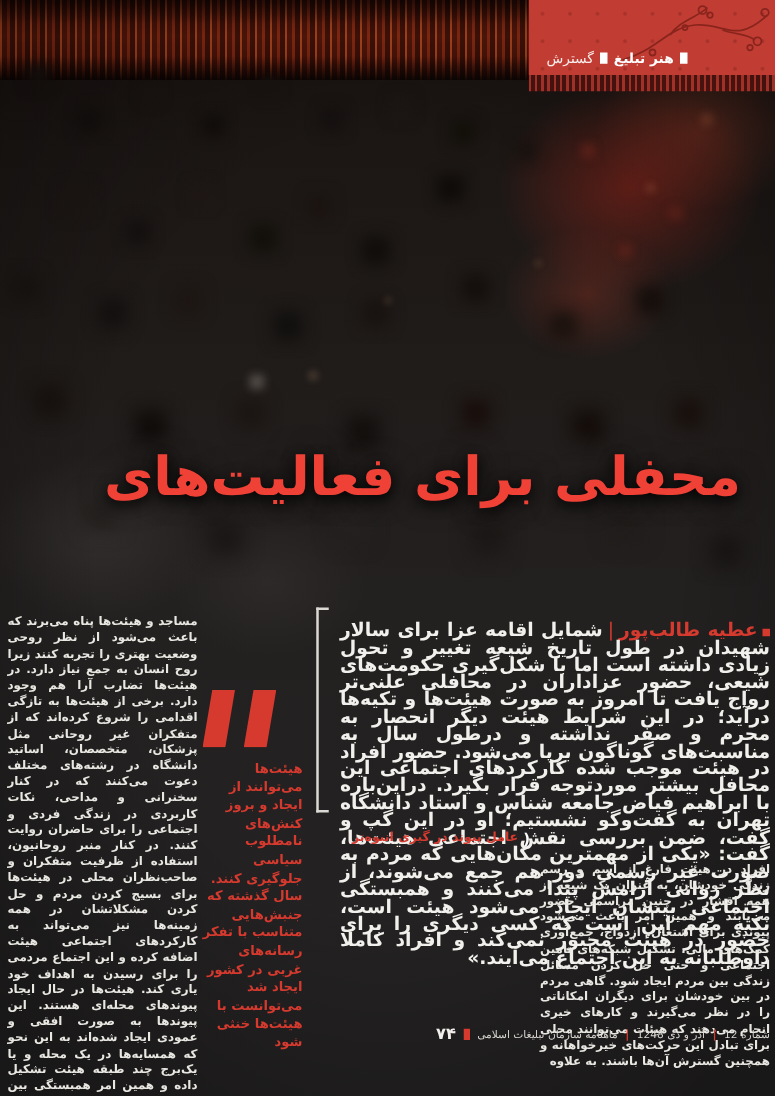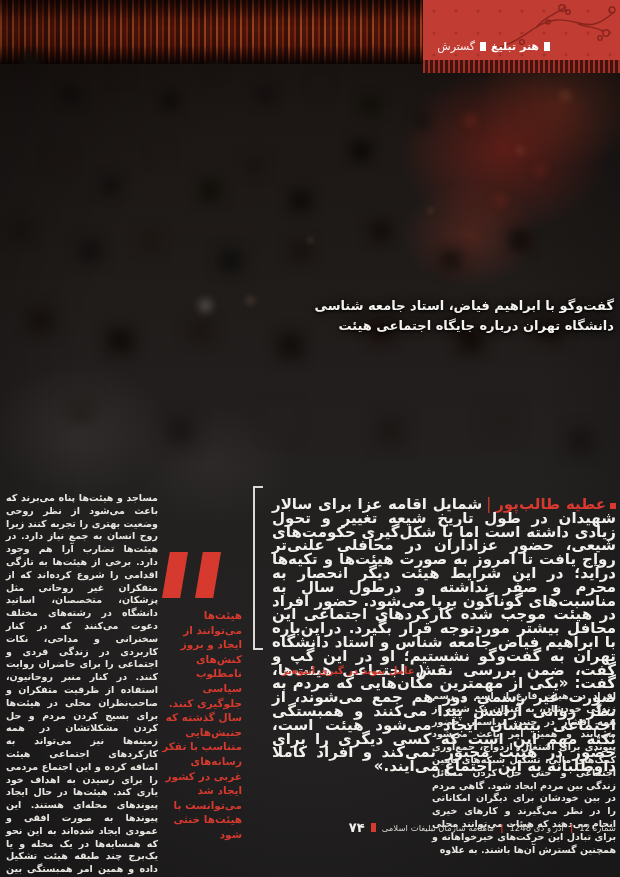--- a/index.html
+++ b/index.html
@@ -129,26 +129,23 @@
     </svg>
     <div class="banner-tags">
       <span class="tag-sq"></span>
       <span class="tag-bold">هنر تبلیغ</span>
       <span class="tag-sq"></span>
       <span class="tag-light">گسترش</span>
     </div>
   </div>
   <div class="banner-fringe"></div>
 
-  <div class="kicker">
-    <div>گفت‌وگو با ابراهیم فیاض، استاد جامعه شناسی</div>
-    <div>دانشگاه تهران درباره جایگاه اجتماعی هیئت</div>
-  </div>
 
   <div class="headline">
+    <div class="l1">محفلی برای فعالیت‌های</div>
   </div>
 
   <div class="lead-bracket"></div>
   <p class="lead"><span class="bullet"></span><span class="byline">عطیه طالب‌پور</span><span class="bsep">|</span><span>شمایل اقامه عزا برای سالار شهیدان در طول تاریخ شیعه تغییر و تحول زیادی داشته است اما با شکل‌گیری حکومت‌های شیعی، حضور عزاداران در محافلی علنی‌تر رواج یافت تا امروز به صورت هیئت‌ها و تکیه‌ها درآید؛ در این شرایط هیئت دیگر انحصار به محرم و صفر نداشته و درطول سال به مناسبت‌های گوناگون برپا می‌شود. حضور افراد در هیئت موجب شده کارکردهای اجتماعی این محافل بیشتر موردتوجه قرار بگیرد. دراین‌باره با ابراهیم فیاض جامعه شناس و استاد دانشگاه تهران به گفت‌وگو نشستیم؛ او در این گپ و گفت، ضمن بررسی نقش اجتماعی هیئت‌ها، گفت: «یکی از مهمترین مکان‌هایی که مردم به صورت غیر رسمی دور هم جمع می‌شوند، از نظر روانی آرامش پیدا می‌کنند و همبستگی اجتماعی بینشان ایجاد می‌شود هیئت است، نکته مهم این است که کسی دیگری را برای حضور در هیئت مجبور نمی‌کند و افراد کاملا داوطلبانه به این اجتماع می‌آیند.»</span></p>
 
   <div class="bodycol col-right">
     <p>افراد در هیئت فارغ از اسم و رسم زندگی خودشان، به عنوان یک شیعه از همه اقشار در چنین مراسمی حضور می‌یابند و همین امر باعث می‌شود پیوندی برای اشتغال، ازدواج، جمع‌آوری کمک‌های مالی، تشکیل شبکه‌های تامین اجتماعی و حتی حل کردن مسائل زندگی بین مردم ایجاد شود. گاهی مردم در بین خودشان برای دیگران امکاناتی را در نظر می‌گیرند و کارهای خیری انجام می‌دهند که هیئات می‌توانند محلی برای تبادل این حرکت‌های خیرخواهانه و همچنین گسترش آن‌ها باشند. به علاوه</p>
   </div>
 
   <div class="bodycol col-middle">

